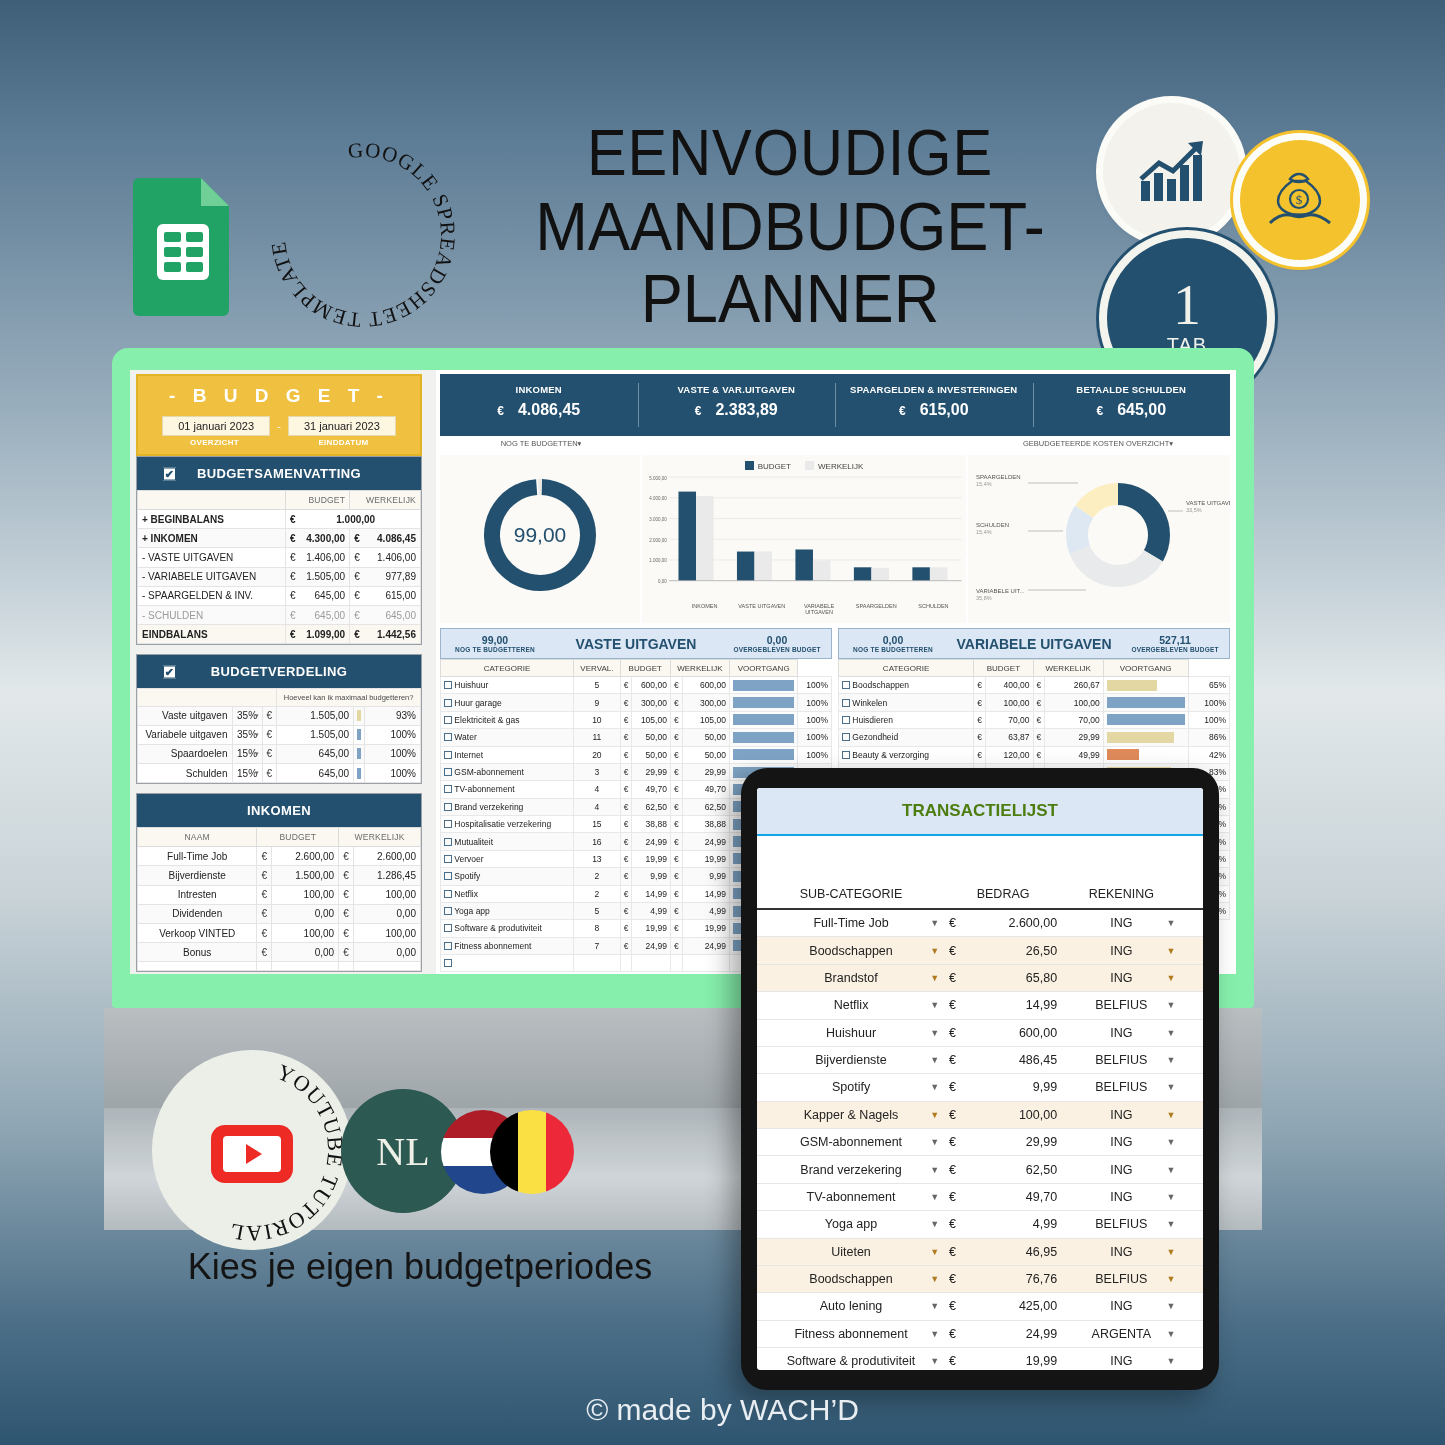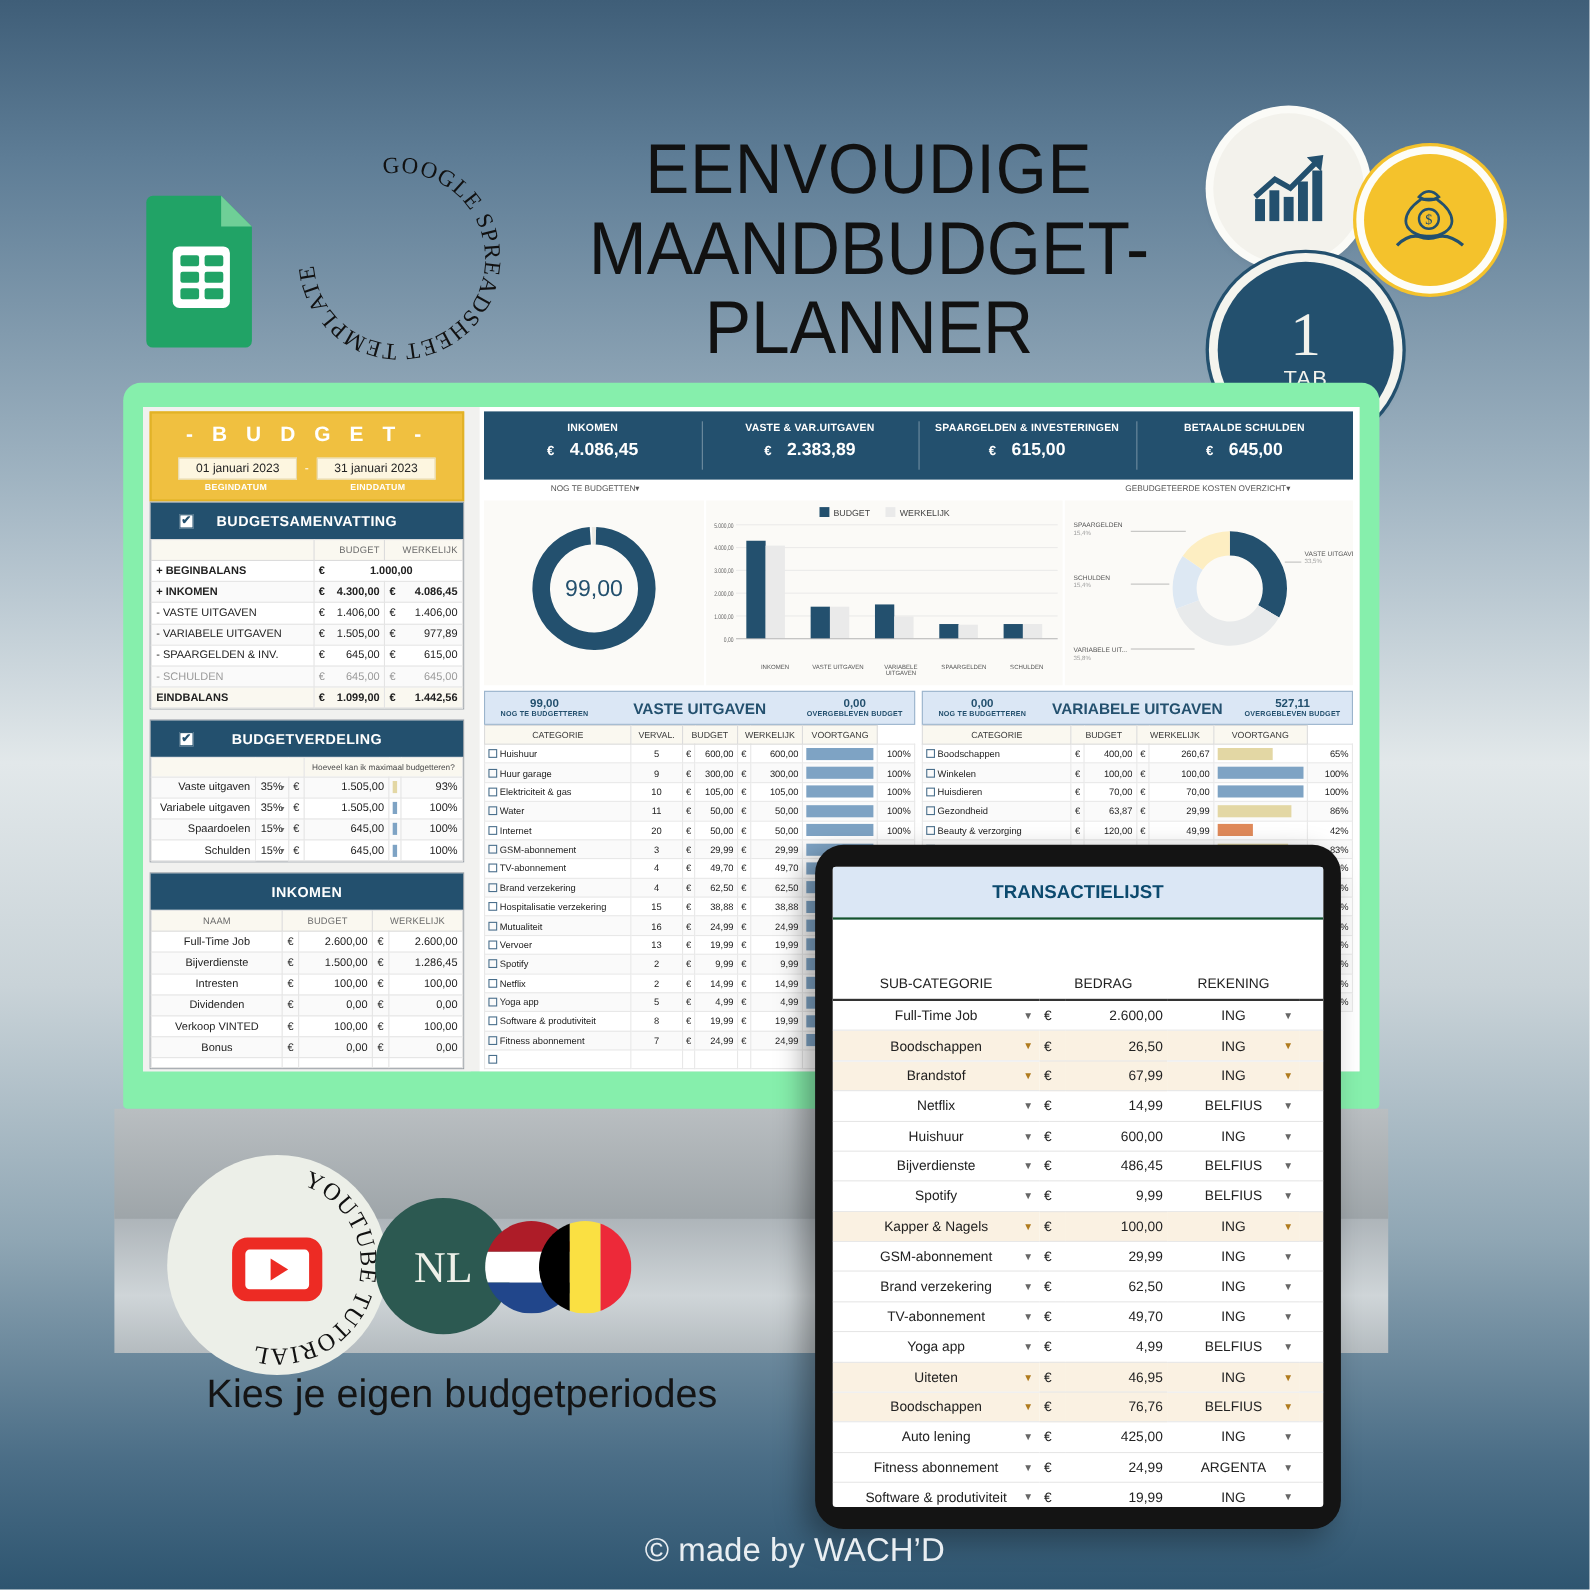--- a/index.html
+++ b/index.html
@@ -113,22 +113,22 @@
   table.exp th { background: #faf8f0; font-weight: normal; color: #3a3a3a; font-size: 8px;
      padding: 3.5px 3px; border: 1px solid #dcdcdc; }
   table.exp td { padding: 3.2px 3px; border: 1px solid #e8e8e8; background: #fff; }
   table.exp tr:nth-child(even) td { background: #fafafa; }
   .cbox { display: inline-block; width: 8px; height: 8px; border: 1px solid #4a6f8c; vertical-align: -1px; }
 
   
   .tablet { position: absolute; left: 741px; top: 768px; width: 478px; height: 622px;
      background: #141414; border-radius: 26px; padding: 20px 16px; box-shadow: -10px 10px 26px rgba(0,0,0,.35); }
   .tab-screen { width: 100%; height: 100%; background: #fff; overflow: hidden; border-radius: 3px; }
-  .tl-title { background: #dbe7f5; text-align: center; color: #0c4a6e; font-weight: bold;
-     font-size: 17px; padding: 13px 0; border-bottom: 2px solid #14532d; }
+  .tl-title { background: #dbe7f5; text-align: center; color: #4d7c0f; font-weight: bold;
+     font-size: 17px; padding: 13px 0; border-bottom: 2px solid #0ea5e9; }
   table.tl { width: 100%; border-collapse: collapse; font-size: 12.5px; color: #222; margin-top: 44px; }
   table.tl th { font-weight: normal; font-size: 12.5px; color: #222; padding: 7px 4px;
      border-bottom: 2px solid #333; }
   table.tl td { padding: 6.2px 4px; border-bottom: 1px solid #e6e6e6; }
   .tl-sub { position: relative; text-align: center; width: 175px; }
   .tl-sub .dd { position: absolute; right: 6px; top: 50%; transform: translateY(-50%); font-size: 9px; color: #666; }
   .tl-amt-e { text-align: left; width: 22px; }
   .tl-amt { text-align: right; width: 86px; }
   .tl-acc { position: relative; text-align: center; width: 112px; }
   .tl-acc .dd { position: absolute; right: 6px; top: 50%; transform: translateY(-50%); font-size: 9px; color: #666; }
@@ -232,21 +232,21 @@
       <div class="pane-left">
 
         <div class="budget-hdr">
           <div class="bt">- B U D G E T -</div>
           <div class="dates">
             <div class="date-box">01 januari 2023</div>
             <div class="date-sep">-</div>
             <div class="date-box">31 januari 2023</div>
           </div>
           <div class="date-lbls">
-            <div class="date-lbl">BEGINDATUM</div>
+            <div class="date-lbl">OVERZICHT</div>
             <div style="width:7px"></div>
             <div class="date-lbl">EINDDATUM</div>
           </div>
         </div>
 
         <div class="card">
           <div class="sec-hdr">
             <span class="chk">✔</span>
             <span>BUDGETSAMENVATTING</span>
           </div>
@@ -1024,21 +1024,21 @@
             <tr class="hl">
               <td class="tl-sub">Boodschappen<span class="dd">▼</span></td>
               <td class="tl-amt-e">€</td>
               <td class="tl-amt">26,50</td>
               <td class="tl-acc">ING<span class="dd">▼</span></td>
               <td class="tl-tail"></td>
             </tr>
             <tr class="hl">
               <td class="tl-sub">Brandstof<span class="dd">▼</span></td>
               <td class="tl-amt-e">€</td>
-              <td class="tl-amt">67,99</td>
+              <td class="tl-amt">65,80</td>
               <td class="tl-acc">ING<span class="dd">▼</span></td>
               <td class="tl-tail"></td>
             </tr>
             <tr>
               <td class="tl-sub">Netflix<span class="dd">▼</span></td>
               <td class="tl-amt-e">€</td>
               <td class="tl-amt">14,99</td>
               <td class="tl-acc">BELFIUS<span class="dd">▼</span></td>
               <td class="tl-tail"></td>
             </tr>

